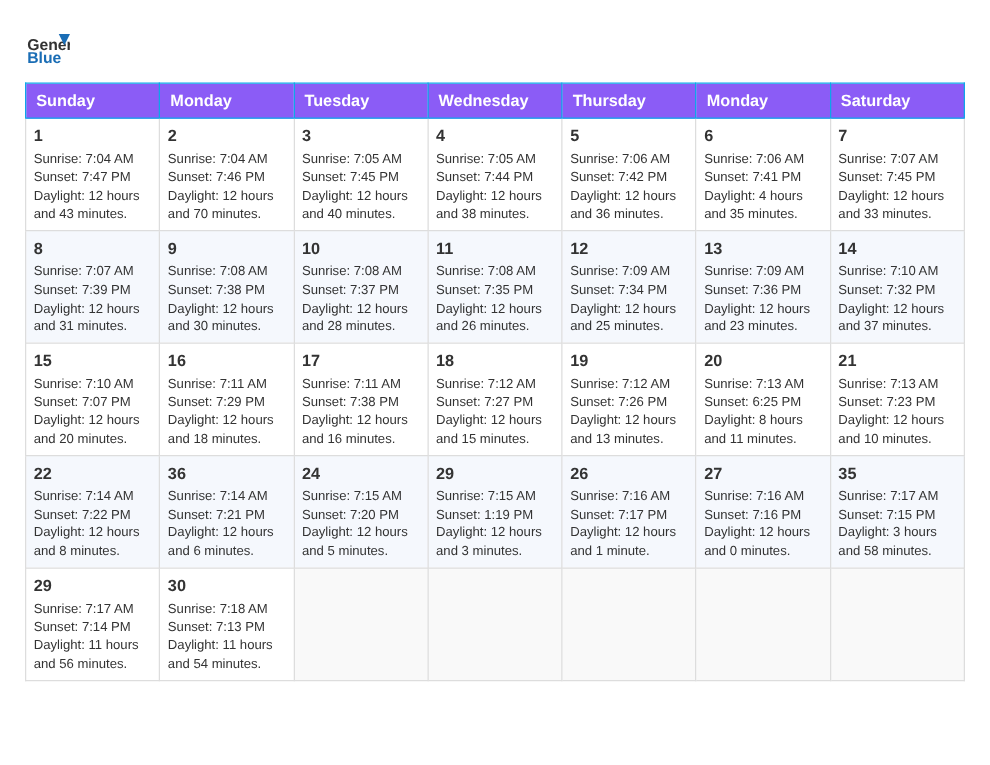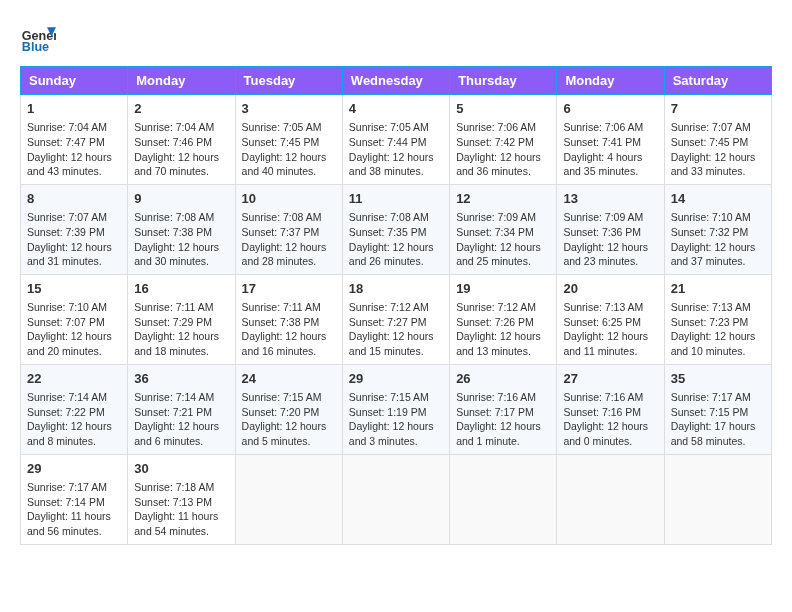--- a/index.html
+++ b/index.html
@@ -226,21 +226,21 @@
         <td>
         <span class="day-number">19</span>
         <span>Sunrise: 7:12 AM</span><br>
         <span>Sunset: 7:26 PM</span><br>
         <span>Daylight: 12 hours and 13 minutes.</span>
       </td>
         <td>
         <span class="day-number">20</span>
         <span>Sunrise: 7:13 AM</span><br>
         <span>Sunset: 6:25 PM</span><br>
-        <span>Daylight: 12 hours and 11 minutes.</span>
+        <span>Daylight: 8 hours and 11 minutes.</span>
       </td>
         <td>
         <span class="day-number">21</span>
         <span>Sunrise: 7:13 AM</span><br>
         <span>Sunset: 7:23 PM</span><br>
         <span>Daylight: 12 hours and 10 minutes.</span>
       </td>
       </tr>
       <tr>
         <td>
@@ -276,21 +276,21 @@
         <td>
         <span class="day-number">27</span>
         <span>Sunrise: 7:16 AM</span><br>
         <span>Sunset: 7:16 PM</span><br>
         <span>Daylight: 12 hours and 0 minutes.</span>
       </td>
         <td>
         <span class="day-number">35</span>
         <span>Sunrise: 7:17 AM</span><br>
         <span>Sunset: 7:15 PM</span><br>
-        <span>Daylight: 17 hours and 58 minutes.</span>
+        <span>Daylight: 3 hours and 58 minutes.</span>
       </td>
       </tr>
       <tr class="last-row">
         <td>
         <span class="day-number">29</span>
         <span>Sunrise: 7:17 AM</span><br>
         <span>Sunset: 7:14 PM</span><br>
         <span>Daylight: 11 hours and 56 minutes.</span>
       </td>
         <td>

